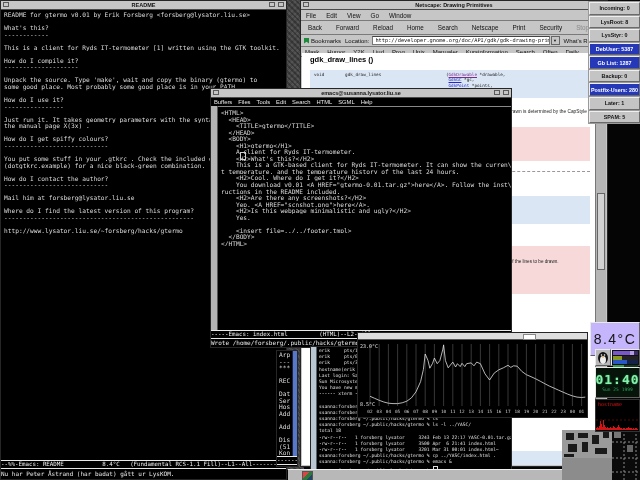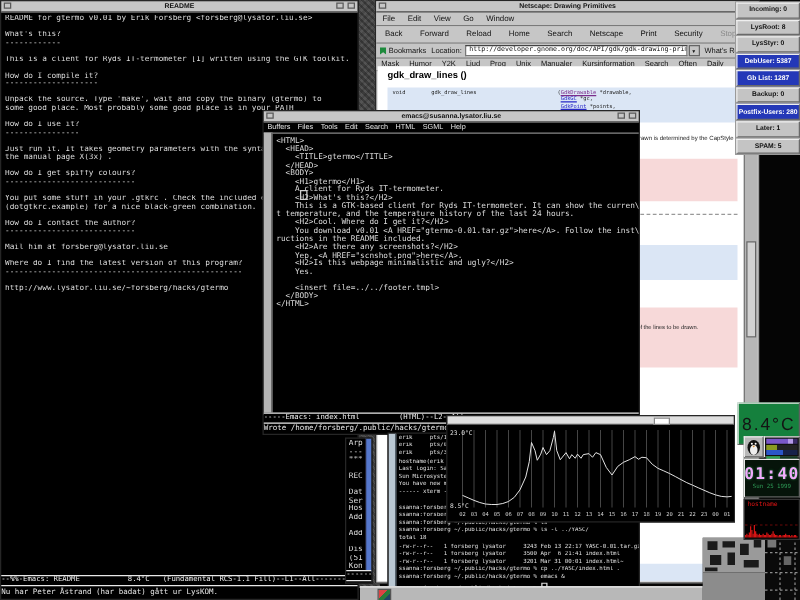--- a/index.html
+++ b/index.html
@@ -441,21 +441,21 @@
     <div>Later: 1</div>
     <div>SPAM: 5</div>
   </div>
 
 <div class="abs mono" style="left:604px;top:311px;z-index:3;color:#d41414;font-weight:bold;
      font-size:6.2px;line-height:7.5px;white-space:pre">
   <div>01:37 CEST</div>
   <div>Sun Apr 25</div>
 </div>
 
-<div class="abs raised" style="left:590px;top:322px;width:50px;height:34px;background:#15803d;
+<div class="abs raised" style="left:590px;top:322px;width:50px;height:34px;background:#c4b5fd;
      display:flex;align-items:center;justify-content:center;z-index:9">
   <span style="font-size:14px;letter-spacing:1.5px;color:#141414">8.4°C</span>
 </div>
 
 <div class="abs raised" style="left:595px;top:349px;width:16px;height:17px;background:#b8b8b8;z-index:9">
   <svg width="14" height="15">
     <ellipse cx="7" cy="8" rx="5" ry="6" fill="#111"></ellipse>
     <ellipse cx="7" cy="10" rx="3" ry="4" fill="#eee"></ellipse>
     <circle cx="5.5" cy="5" r="0.8" fill="#fff"></circle>
       <circle cx="8.5" cy="5" r="0.8" fill="#fff"></circle>
@@ -465,21 +465,21 @@
 
 <div class="abs raised" style="left:611px;top:349px;width:29px;height:17px;background:#111;padding:1px;z-index:9">
   <div class="mrow" style="background:linear-gradient(90deg,#7a57c8 0 70%,#b59ae8 70% 85%,#3a2a66 85%)"></div>
   <div class="mrow" style="background:linear-gradient(90deg,#8a9a20 0 35%,#222 35%)"></div>
   <div class="mrow" style="background:linear-gradient(90deg,#2a56c8 0 55%,#16224a 55%)"></div>
   <div class="mrow" style="background:linear-gradient(90deg,#2aa050 0 45%,#143a22 45%)"></div>
 </div>
 
 <div class="abs raised" style="left:595px;top:367px;width:45px;height:31px;background:#06140a;
      display:flex;flex-direction:column;align-items:center;justify-content:center;z-index:9">
-  <div class="mono" style="font-size:13px;font-weight:bold;color:#f0abfc;letter-spacing:1px;
+  <div class="mono" style="font-size:13px;font-weight:bold;color:#86efac;letter-spacing:1px;
        text-shadow:0 0 2px #1f8a3f;line-height:14px">01:40</div>
   <div class="mono" style="font-size:4.6px;color:#2f9e58;line-height:6px">Sun 25 1999</div>
 </div>
 
 <div class="abs" style="left:595px;top:399px;width:45px;height:33px;background:#000;
      border:1px solid #333;box-sizing:border-box;z-index:9">
   <div class="mono" style="position:absolute;left:2px;top:1px;font-size:5px;color:#e01414">hostname</div>
   <svg width="43" height="31">
       <line x1="0" y1="20" x2="43" y2="20" stroke="#7a0a0a" stroke-dasharray="2,2" stroke-width="0.7"></line>
       <rect x="0" y="28" width="1" height="2" fill="#d41414"></rect>

